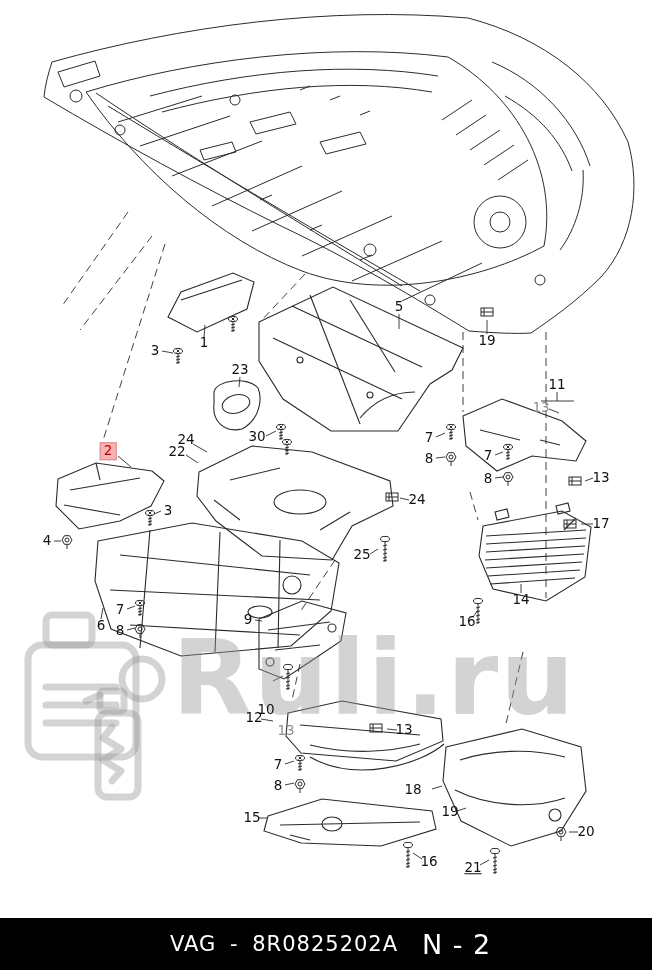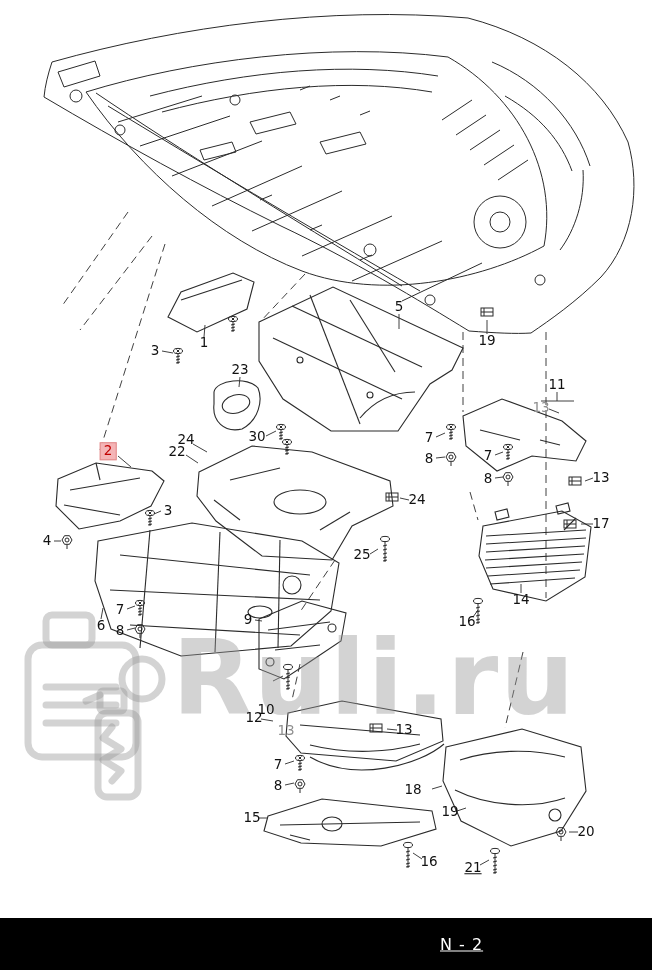--- a/index.html
+++ b/index.html
@@ -17,21 +17,21 @@
   .part-label.muted { color:#8f8f8f; }
   .watermark { position:absolute; left:12px; top:595px; width:652px; height:215px; pointer-events:none; }
   .wm-text {
     position:absolute; left:160px; top:22px;
     font-size:104px; font-weight:bold; letter-spacing:2px;
     color:rgba(150,150,150,0.42); font-family:"DejaVu Sans", sans-serif;
   }
   .footer { position:absolute; left:0; bottom:0; width:652px; height:52px; background:#000; color:#fff; }
   .footer .f-left { position:absolute; left:170px; top:50%; transform:translateY(-50%); font-size:21px; letter-spacing:1px; }
   .footer .f-left span { margin-right:6px; }
-  .footer .f-right { position:absolute; left:440px; top:50%; transform:translateY(-50%); font-size:16px; letter-spacing:1px;text-decoration:underline; }
+  .footer .f-right { position:absolute; left:422px; top:50%; transform:translateY(-50%); font-size:27px; letter-spacing:1px; }
 </style>
 </head>
 <body>
 
 <div class="stage">
 
   <svg class="diagram" width="652" height="918" viewBox="0 0 652 918">
     <defs>
       <g id="g-screw" stroke="#2b2b2b" fill="none" stroke-width="1">
         <ellipse cx="0" cy="-1" rx="4.5" ry="2.6"></ellipse>
@@ -316,16 +316,21 @@
       <div class="part-label" style="left: 278px; top: 786px;">8</div>
       <div class="part-label" style="left: 413px; top: 790px;">18</div>
       <div class="part-label" style="left: 450px; top: 812px;">19</div>
       <div class="part-label" style="left: 252px; top: 818px;">15</div>
       <div class="part-label" style="left: 429px; top: 862px;">16</div>
       <div class="part-label" style="left: 586px; top: 832px;">20</div>
       <div class="part-label" style="left: 473px; top: 868px; text-decoration: underline;">21</div>
     </div>
 
   <div class="footer">
+    <div class="f-left">
+      <span>VAG</span>
+      <span>-</span>
+      <span>8R0825202A</span>
+    </div>
     <div class="f-right">N - 2</div>
   </div>
 
 </div>
 
 </body></html>

